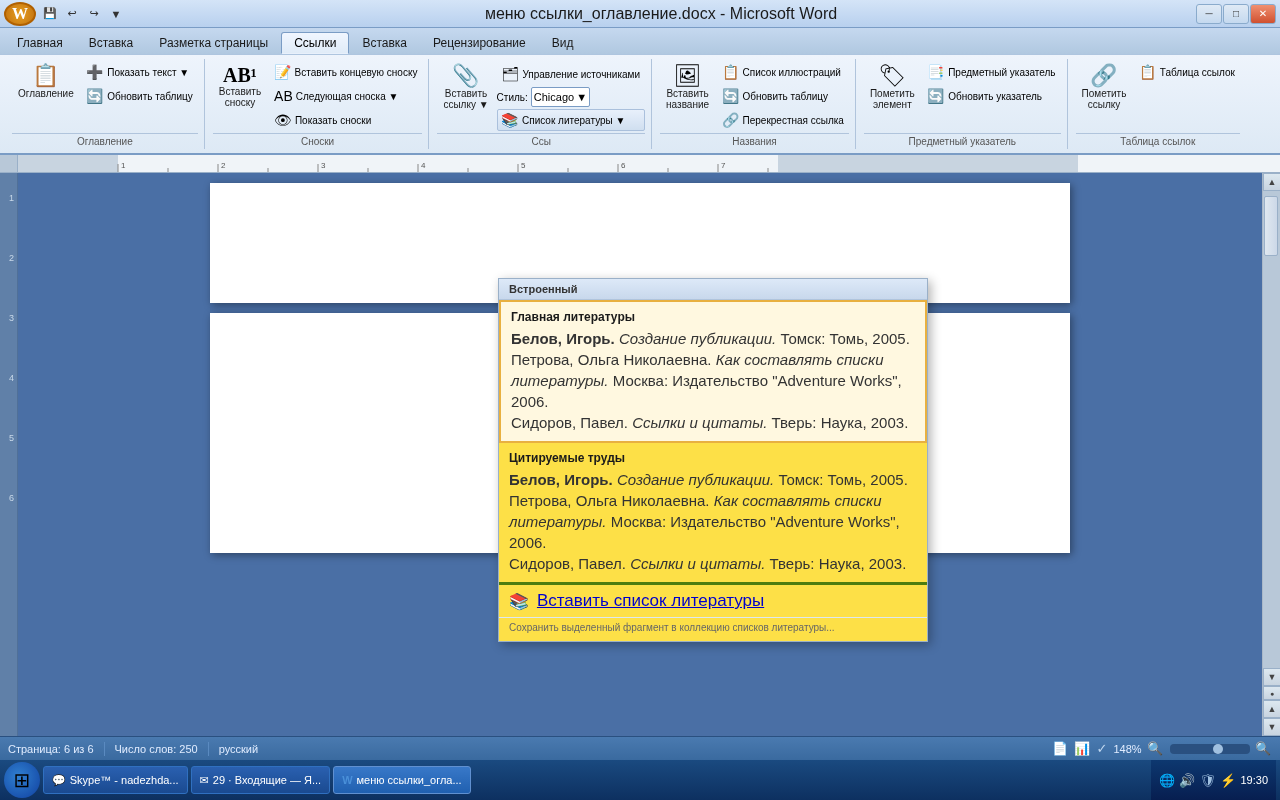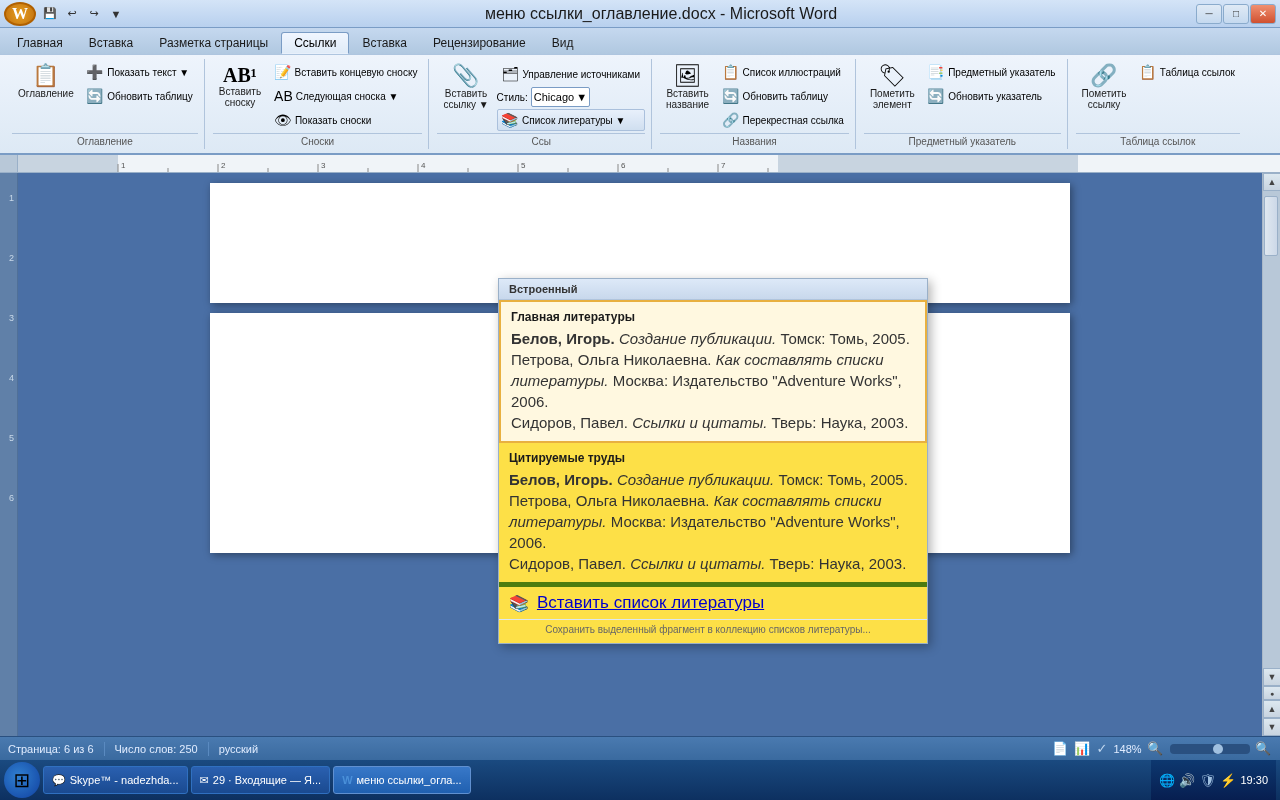--- a/index.html
+++ b/index.html
@@ -232,21 +232,21 @@
       background: linear-gradient(to bottom, #dde9f8, #c8d8ec);
       padding: 4px 10px;
       font-size: 11px;
       font-weight: bold;
       color: #333;
       border-bottom: 1px solid #b0c4dc;
     }
     .dropdown-item {
       padding: 8px 10px;
       cursor: pointer;
-      border-bottom: 5px solid #4d7c0f;
+      border-bottom: 3px solid #4d7c0f;
     }
     .dropdown-item.selected { background: #fff8e0; border: 2px solid #e8b040; }
     .item-title {
       font-size: 12px;
       font-weight: bold;
       color: #1a1a1a;
       margin-bottom: 4px;
     }
     .item-content {
       font-size: 15px;
@@ -259,24 +259,23 @@
       padding: 6px 10px;
       cursor: pointer;
       display: flex;
       align-items: center;
       gap: 8px;
       border-bottom: 1px solid #dde8f0;
     }
     .action-icon { font-size: 16px; color: #2060a0; }
     .action-text { font-size: 17px; color: #0000cc; text-decoration: underline; }
     .action-sub {
-      padding: 4px 10px 8px 0;
+      padding: 4px 10px 8px 10px;
       font-size: 10px;
       color: #666;
-      text-align: center;
     }
 
     
     .status-bar {
       background: linear-gradient(to bottom, #4a7ab0, #3a6a9f);
       height: 24px;
       display: flex;
       align-items: center;
       padding: 0 8px;
       gap: 10px;

